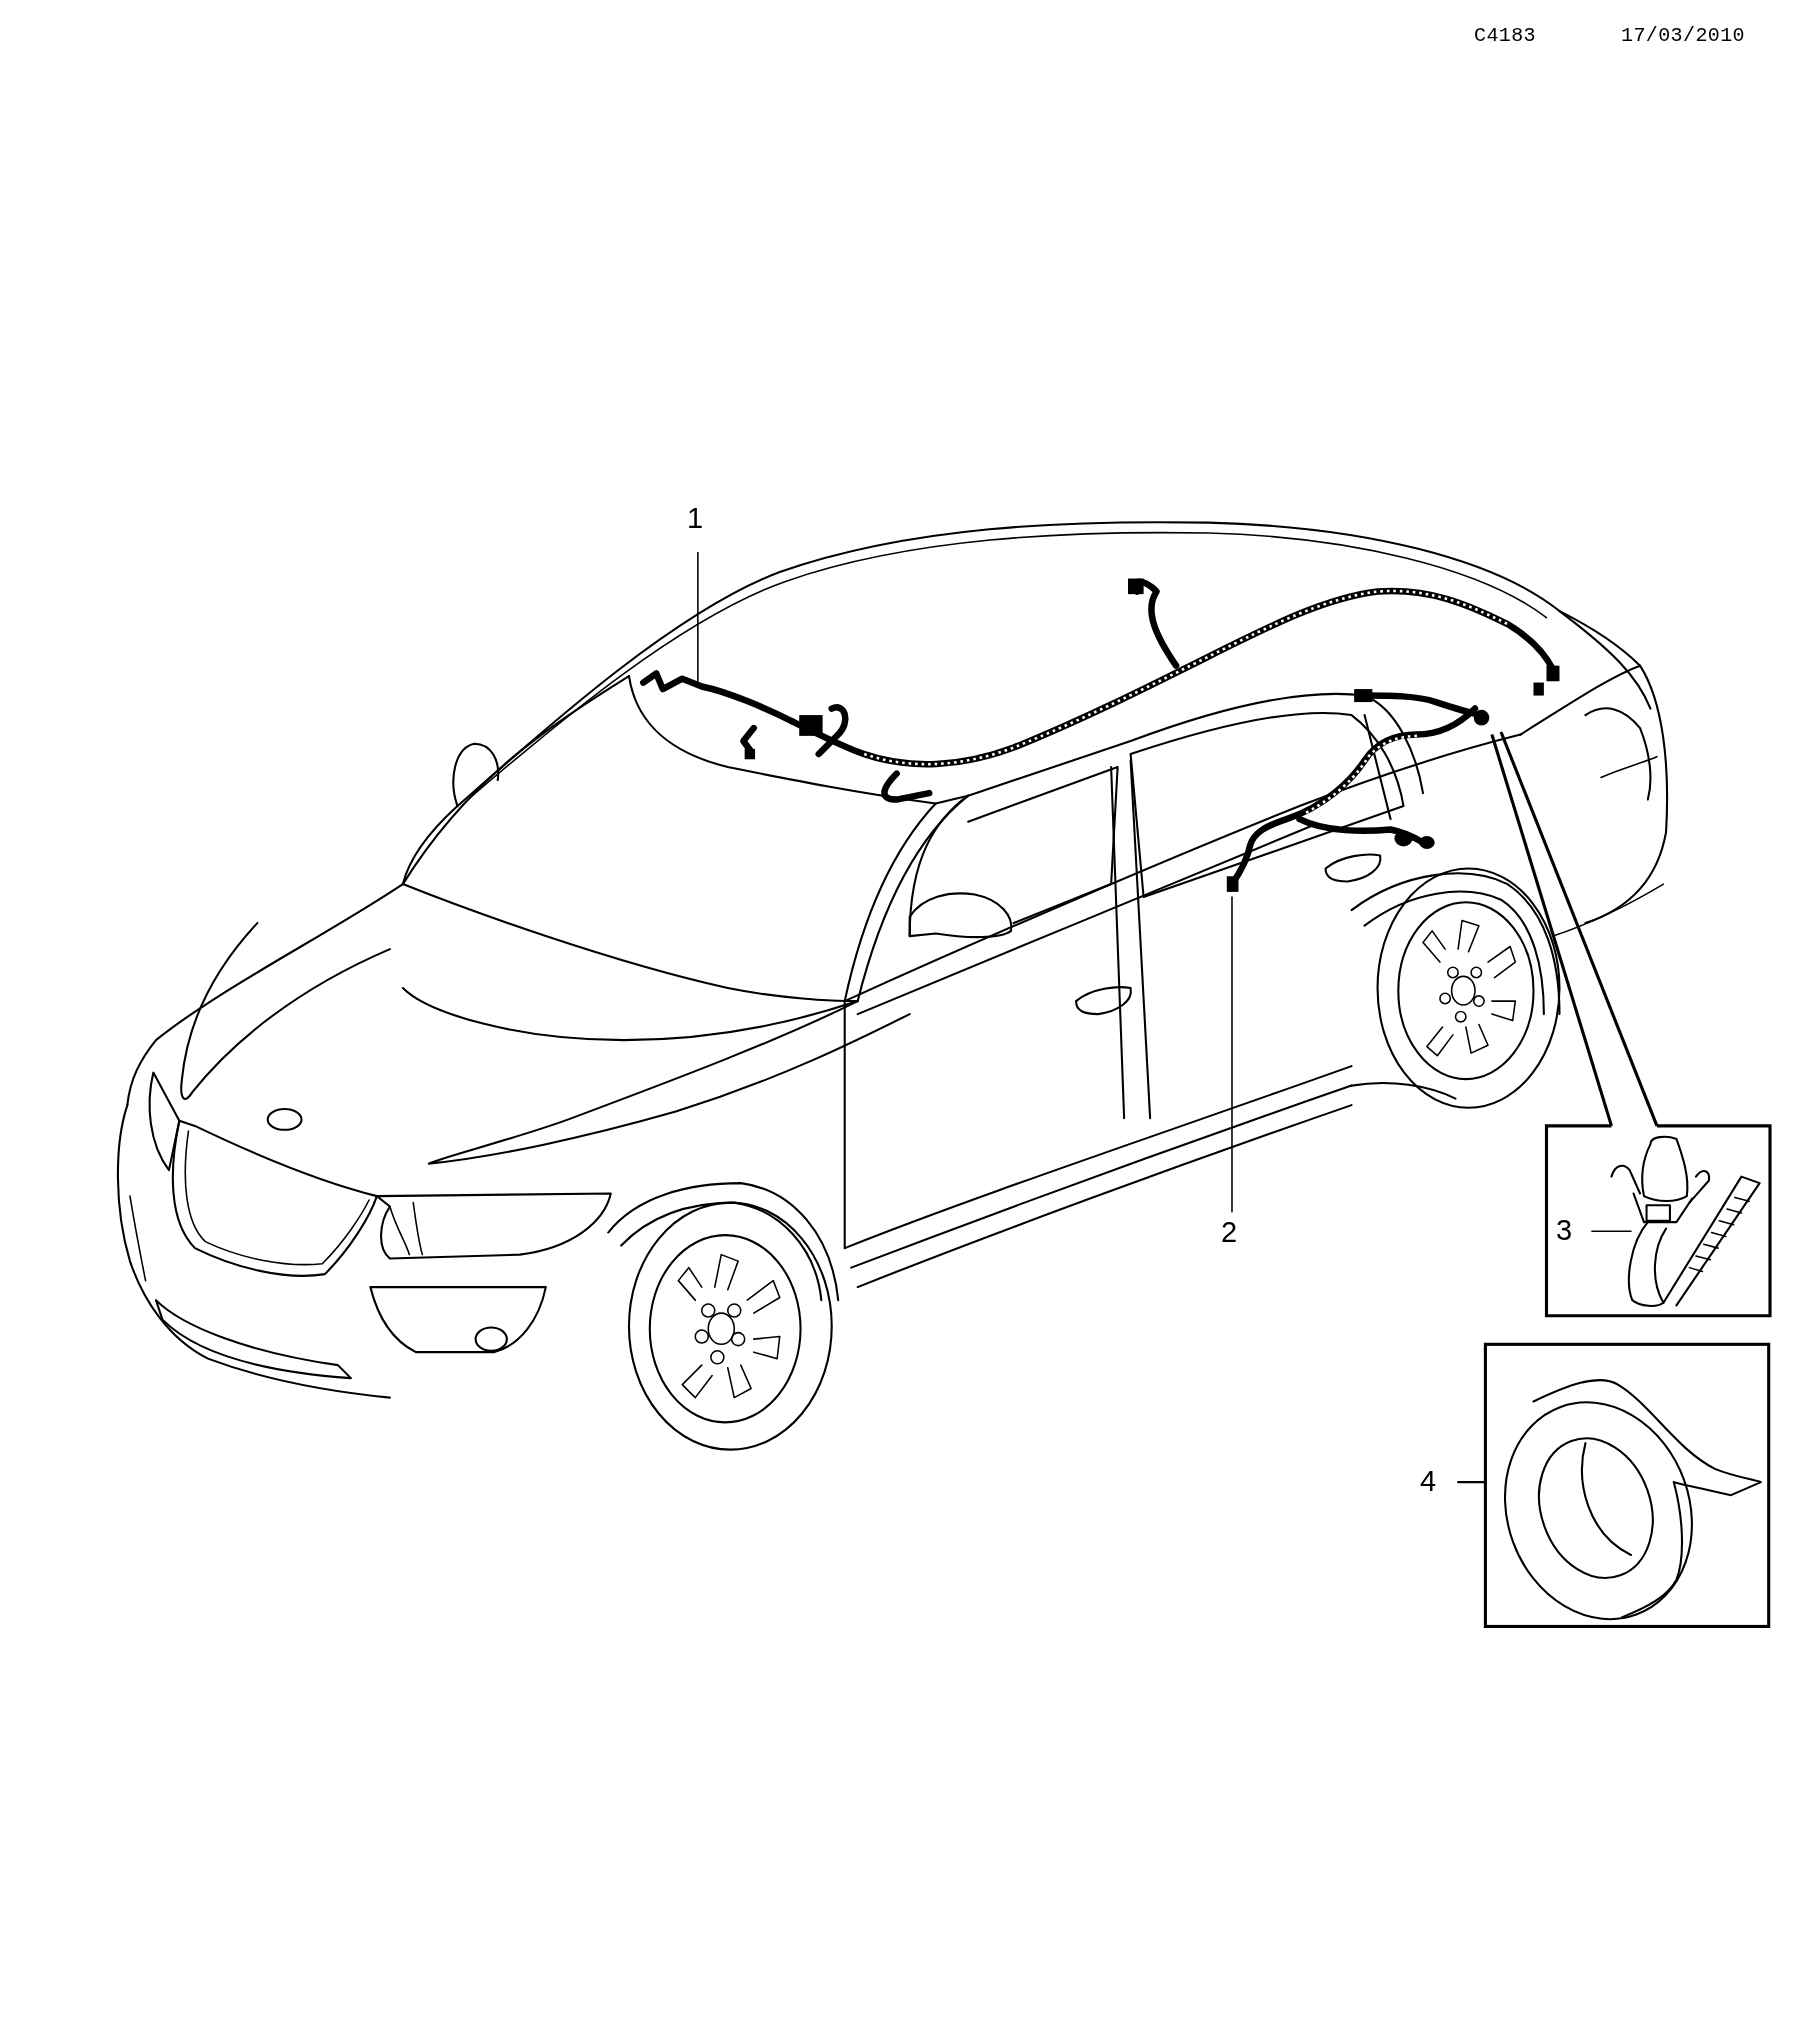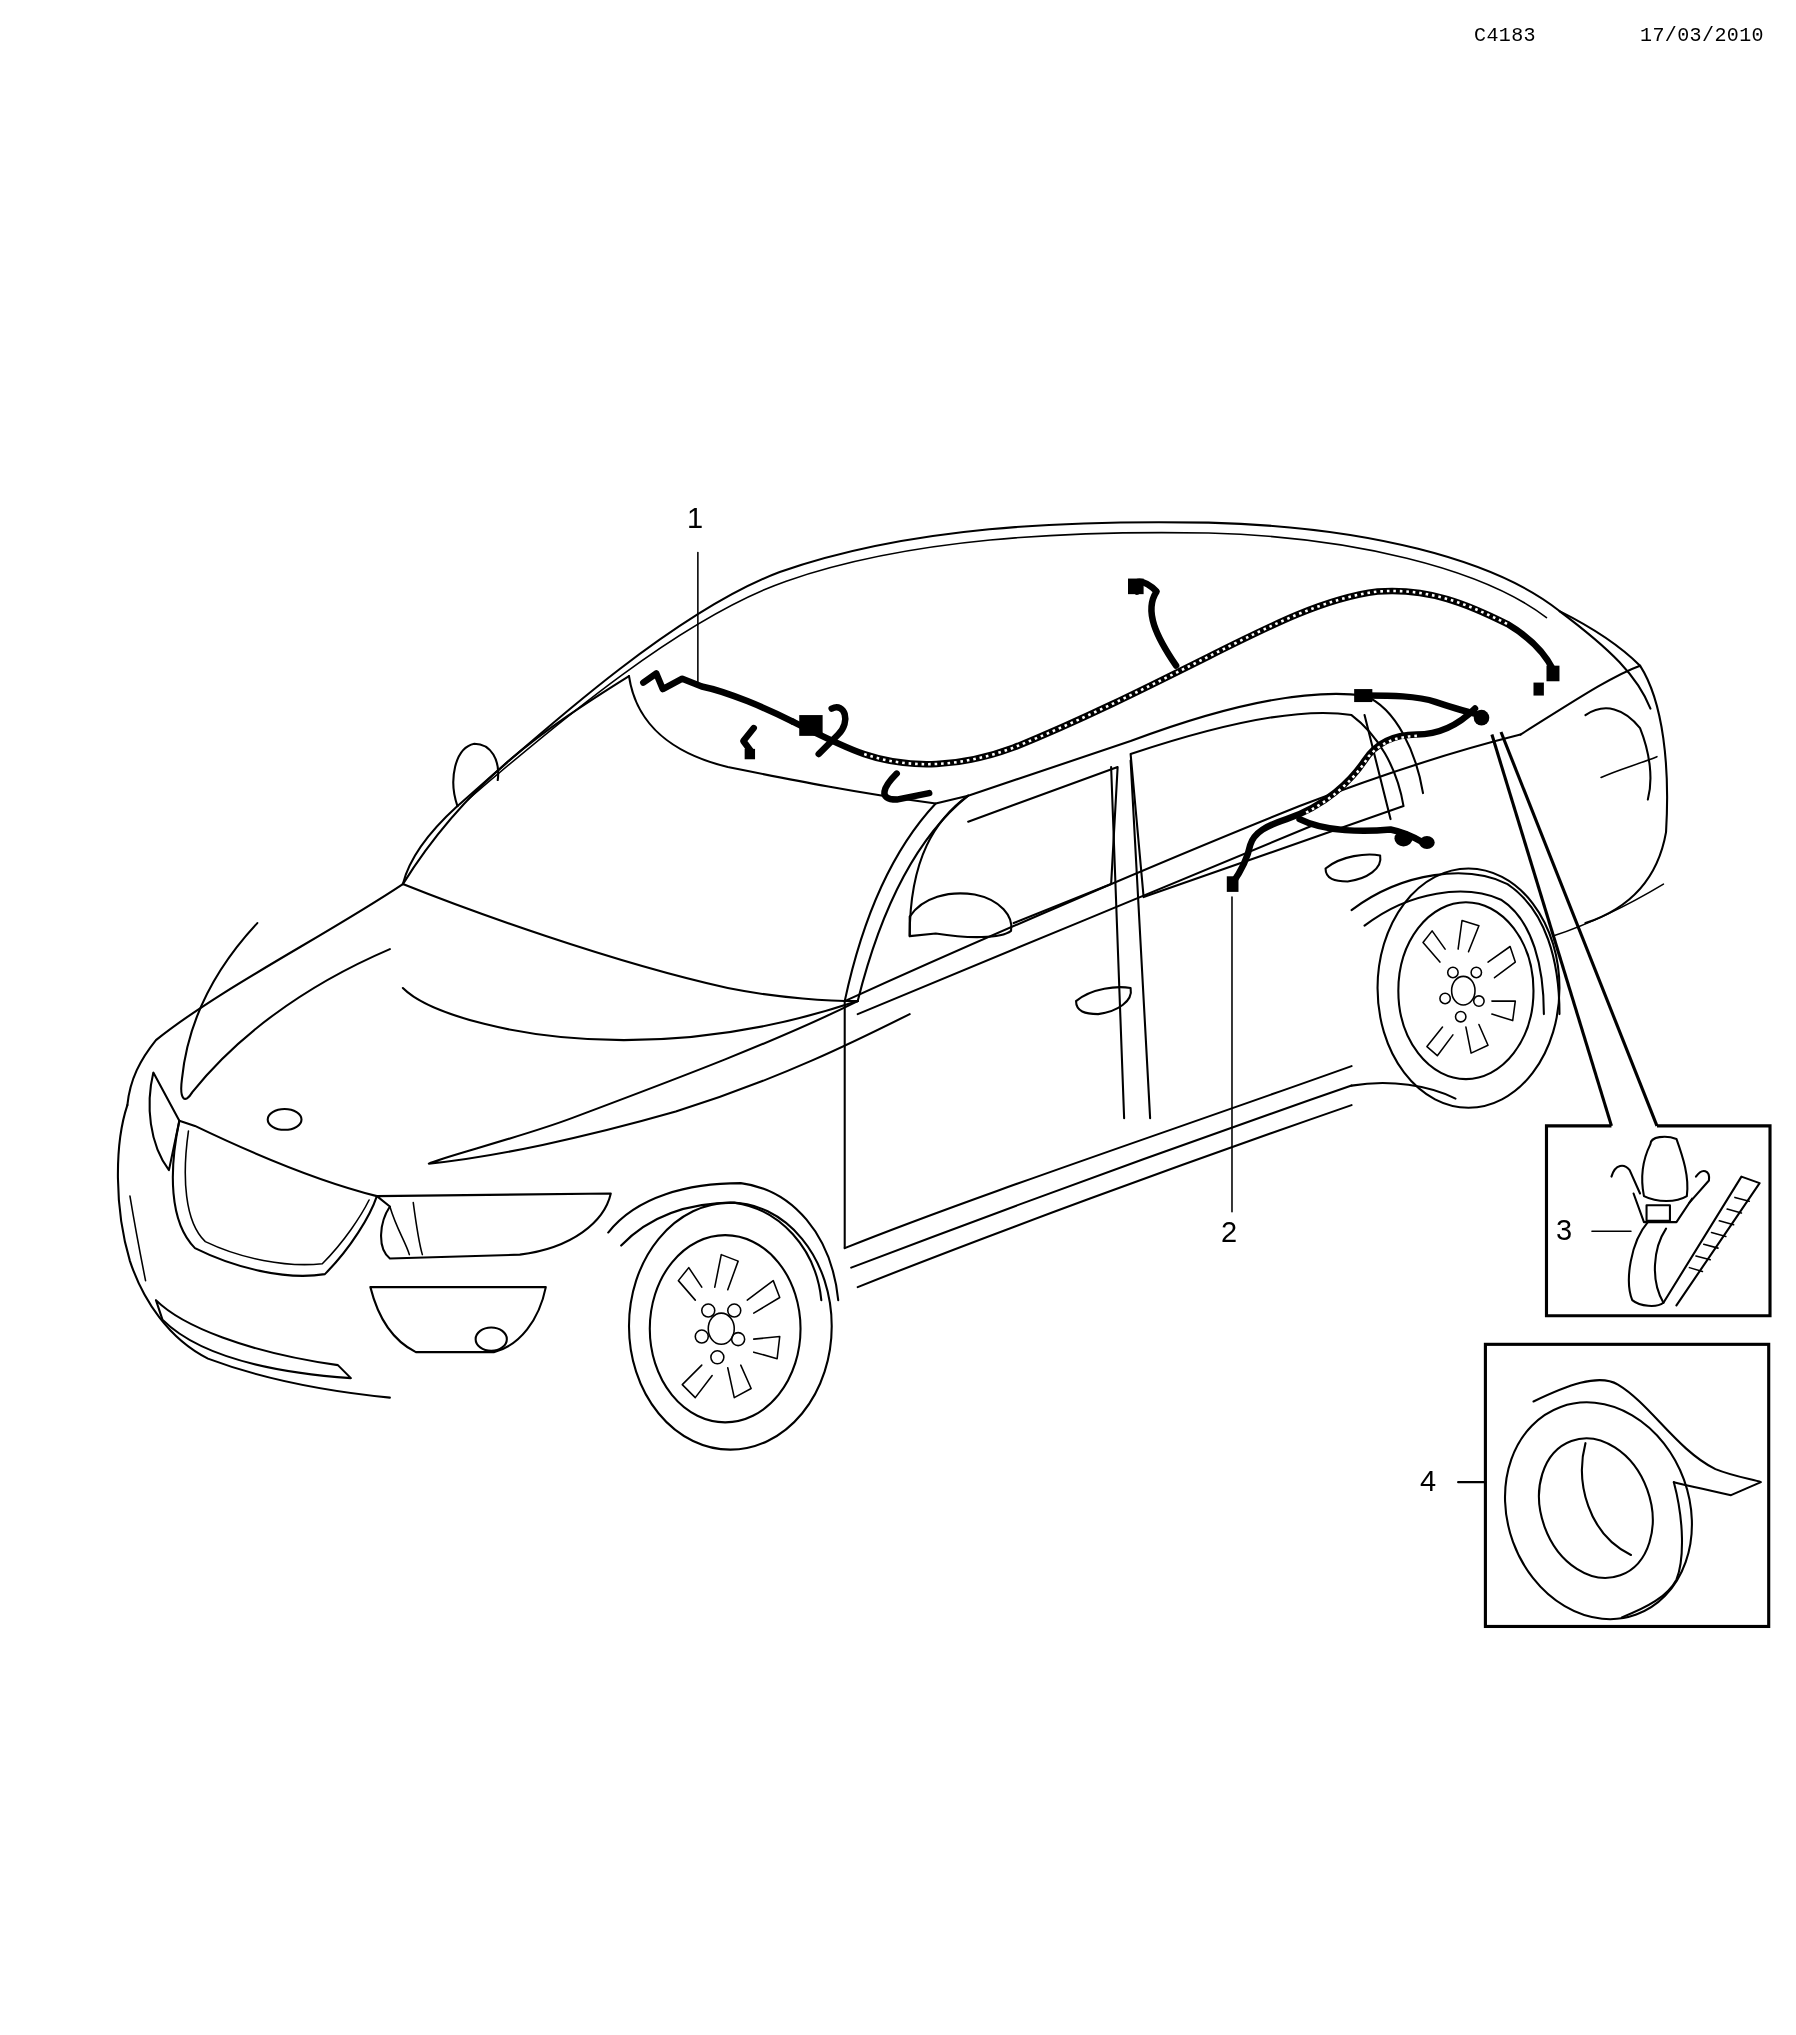--- a/index.html
+++ b/index.html
@@ -1,19 +1,19 @@
 <!DOCTYPE html>
 <html style="font-size:12.8px"><head>
 <meta charset="utf-8">
 <style>
   html, body { margin:0; padding:0; background:#ffffff; }
   body { width:1796px; height:2036px; position:relative; overflow:hidden; font-family:"Liberation Sans", sans-serif; color:#000; }
   .hdr { position:absolute; top:24px; font-size:20px; letter-spacing:0.4px;font-family:Liberation Mono, monospace; }
   #doc-code { left:1474px; }
-  #doc-date { left:1621px;margin-left:19px; }
+  #doc-date { left:1621px; }
   svg.draw { position:absolute; left:0; top:0; width:1796px; height:2036px; }
   .ln { fill:none; stroke:#000; stroke-width:1.6; stroke-linecap:round; stroke-linejoin:round; }
   .thin { stroke-width:1.2; }
   .bold { fill:none; stroke:#000; stroke-width:2.4; }
   .harn { fill:none; stroke:#000; stroke-width:5; stroke-linecap:round; stroke-linejoin:round; }
   .harn-dash { fill:none; stroke:#fff; stroke-width:2; stroke-dasharray:2 3; }
   .conn { fill:#000; }
   .lbl { position:absolute; font-size:29px; line-height:29px; }
 </style>
 </head>

